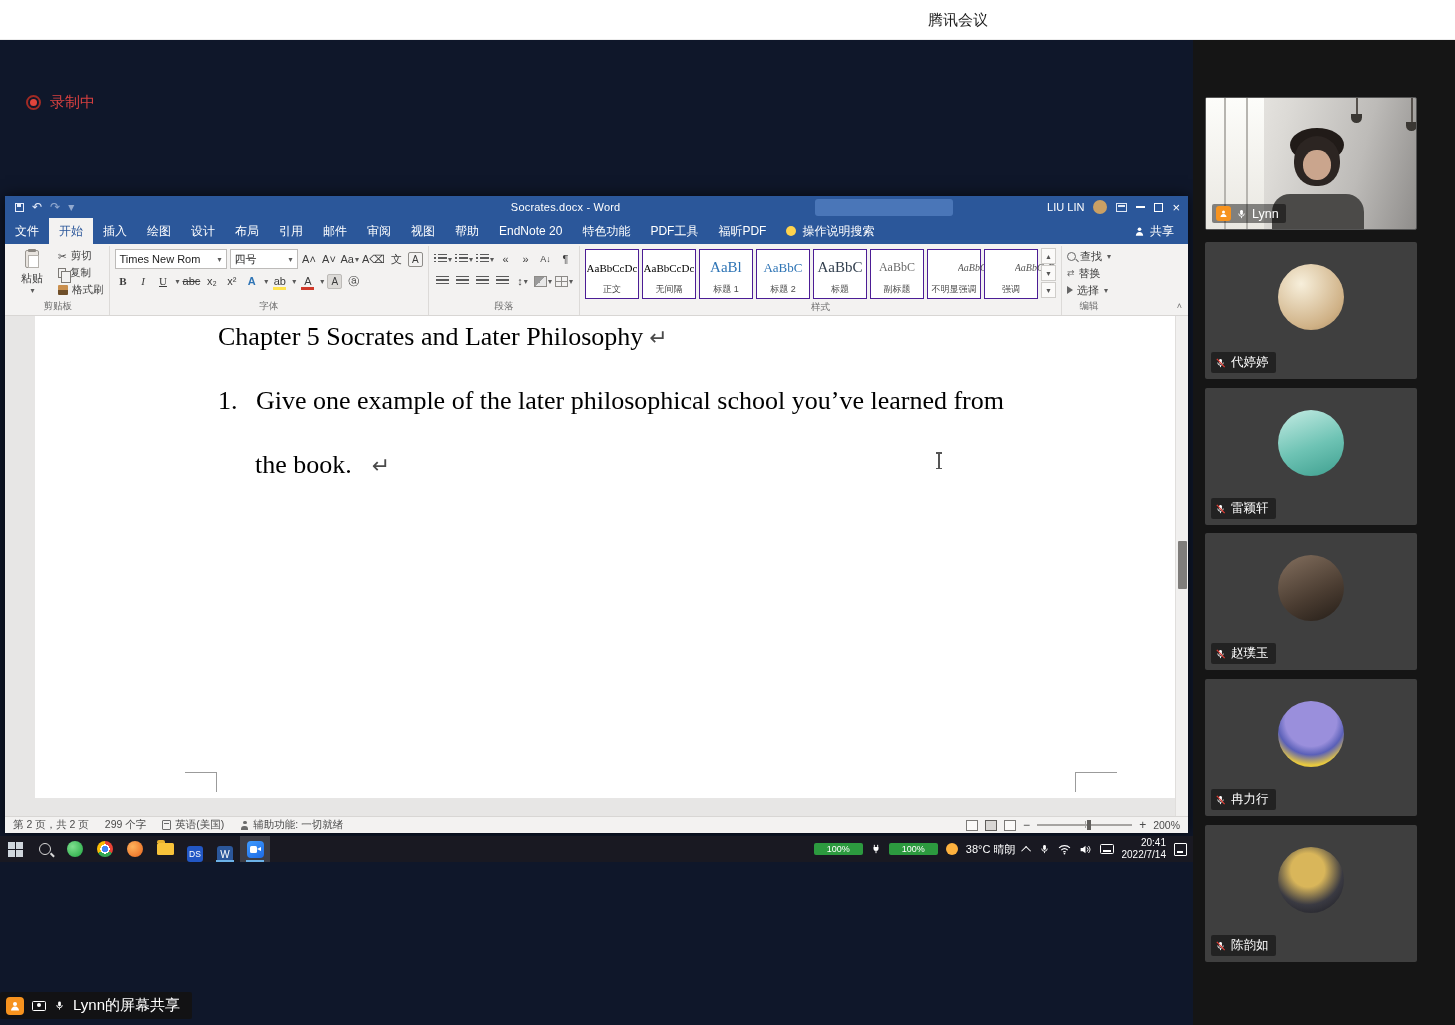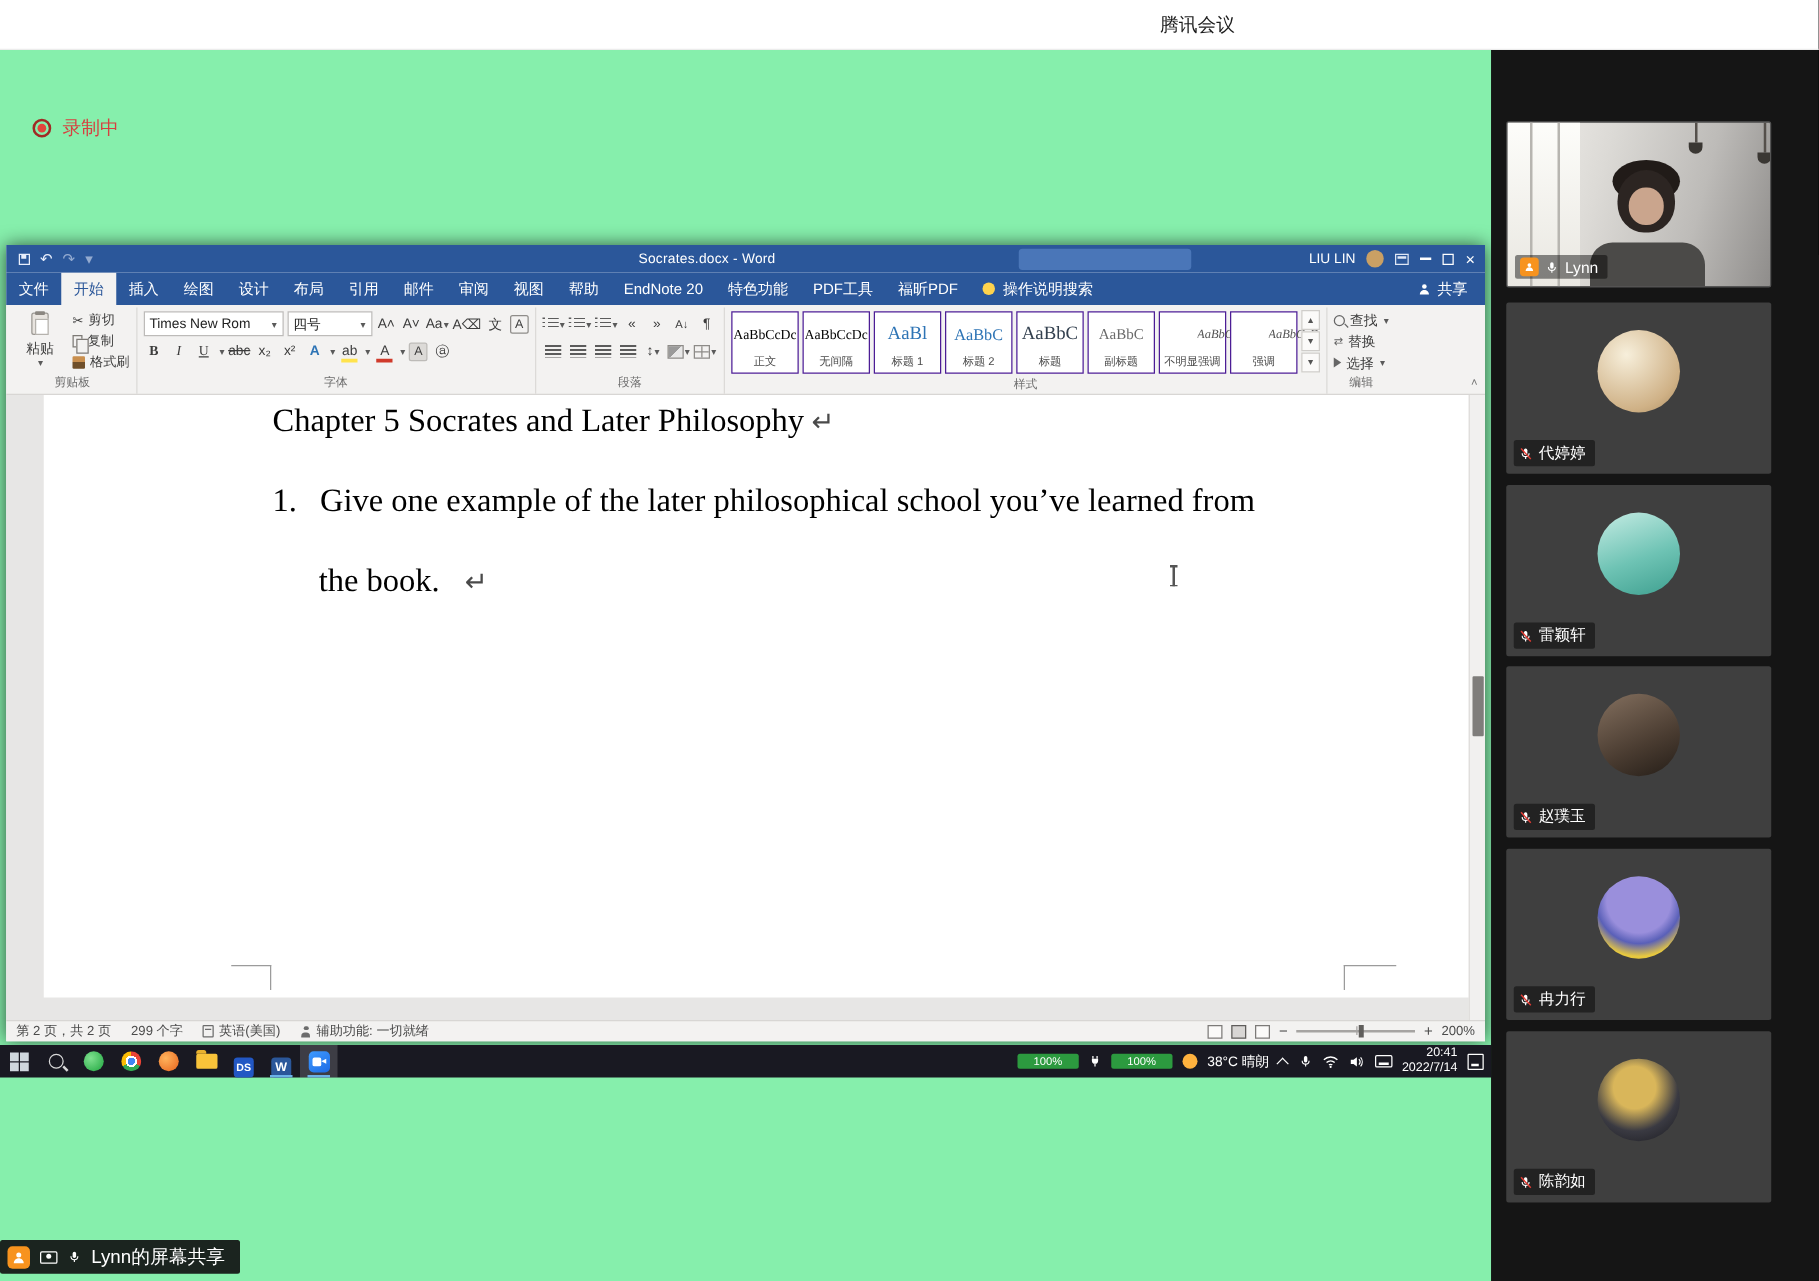--- a/index.html
+++ b/index.html
@@ -4,21 +4,21 @@
 <style>
   *{margin:0;padding:0;box-sizing:border-box;}
   html,body{width:1455px;height:1025px;background:#000;font-family:"Liberation Sans",sans-serif;overflow:hidden;}
   .screen{position:relative;width:1455px;height:1025px;background:#000;}
 
   
   .topbar{position:absolute;top:0;left:0;width:1455px;height:40px;background:#ffffff;border-bottom:1px solid #ececec;}
   .topbar .mtitle{position:absolute;left:958px;top:50%;transform:translate(-50%,-50%);font-size:15px;color:#1b1b1b;}
 
   
-  .main{position:absolute;top:40px;left:0;width:1193px;height:985px;background:#86efac;}
+  .main{position:absolute;top:40px;left:0;width:1193px;height:985px;background:#0f172a;}
   .recording{position:absolute;left:26px;top:53px;display:flex;align-items:center;gap:9px;color:#d74040;font-size:15px;}
   .rec-dot{width:15px;height:15px;border-radius:50%;border:2px solid #a02a24;display:flex;align-items:center;justify-content:center;}
   .rec-dot i{width:7px;height:7px;border-radius:50%;background:#e2453c;}
 
   
   .word{position:absolute;left:5px;top:156px;width:1183px;height:637px;background:#fff;box-shadow:0 0 14px rgba(0,0,0,.65);}
   .w-titlebar{height:22px;background:#2b579a;color:#fff;display:flex;align-items:center;font-size:11px;position:relative;}
   .qat{display:flex;align-items:center;gap:8px;padding:0 10px;}
   .qat .qi{color:#e8eefc;font-size:12px;line-height:1;}
   .qat .dim{opacity:.55;}
@@ -143,21 +143,21 @@
   .winlogo i{background:#cfd6dd;}
   .searchring{width:12px;height:12px;border:1.6px solid #d9d9d9;border-radius:50%;position:relative;}
   .searchring::after{content:"";position:absolute;left:10px;top:10px;width:5px;height:1.6px;background:#d9d9d9;transform:rotate(45deg);}
   .app-green{width:16px;height:16px;border-radius:50%;background:radial-gradient(circle at 35% 35%,#7fe08f,#1fa63f);}
   .app-chrome{width:16px;height:16px;border-radius:50%;background:
       radial-gradient(circle,#4285f4 0 3px,#fff 3px 4.6px,transparent 4.6px),
       conic-gradient(#ea4335 0 120deg,#34a853 120deg 240deg,#fbbc05 240deg 360deg);}
   .app-orange{width:16px;height:16px;border-radius:50%;background:radial-gradient(circle at 35% 35%,#ffb35c,#e8641c);}
   .app-folder{width:17px;height:12px;background:#f8c33a;border-radius:1.5px;position:relative;}
   .app-folder::before{content:"";position:absolute;left:0;top:-3px;width:8px;height:3px;background:#e8b12e;border-radius:2px 2px 0 0;}
-  .app-sq{width:16px;height:16px;border-radius:3px;color:#fff;font-size:8.5px;font-weight:bold;display:flex;align-items:center;justify-content:center;margin-top:10px;}
+  .app-sq{width:16px;height:16px;border-radius:3px;color:#fff;font-size:8.5px;font-weight:normal;display:flex;align-items:center;justify-content:center;margin-top:10px;}
   .ds{background:#2257c4;}
   .wd{background:#2b579a;font-size:10px;}
   .app-meet{width:17px;height:17px;border-radius:4px;background:linear-gradient(145deg,#3f9bff,#1d6ae5);position:relative;}
   .app-meet::before{content:"";position:absolute;left:3px;top:5px;width:7px;height:7px;border-radius:1.5px;background:#fff;}
   .app-meet::after{content:"";position:absolute;left:10.5px;top:6px;border-left:4px solid #fff;border-top:2.5px solid transparent;border-bottom:2.5px solid transparent;transform:rotate(180deg);}
   .tray{margin-left:auto;display:flex;align-items:center;gap:8px;padding-right:6px;}
   .badge{background:#2c9a3f;color:#fff;font-size:9px;padding:1px 13px;border-radius:2px;line-height:1.2;}
   .sun{width:12px;height:12px;border-radius:50%;background:#ffb23e;display:inline-block;}
   .weath{font-size:11px;color:#fff;}
   .chevup{width:7px;height:7px;border-left:1.6px solid #fff;border-top:1.6px solid #fff;transform:rotate(45deg) translateY(2px);}

